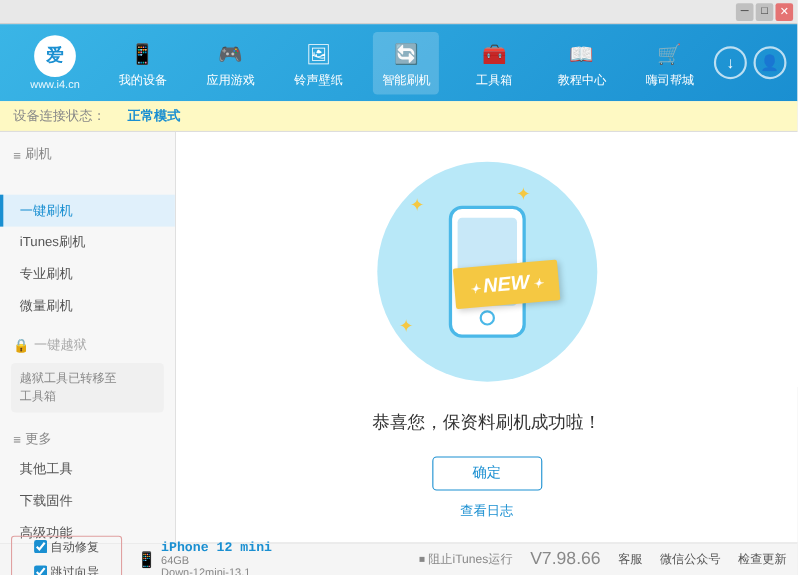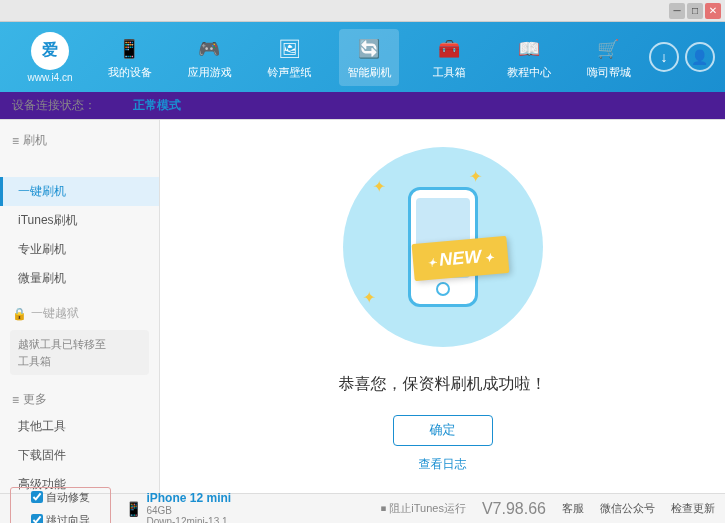--- a/index.html
+++ b/index.html
@@ -69,25 +69,25 @@
     .header-right-btn {
       width: 30px; height: 30px; border-radius: 50%;
       border: 2px solid rgba(255,255,255,0.7);
       display: flex; align-items: center; justify-content: center;
       color: white; cursor: pointer; font-size: 14px;
     }
 
     
     .status-bar {
       height: 28px;
-      background: #4c1d95;
+      background: #fef9c3;
       border-bottom: 1px solid #ddd;
       display: flex; align-items: center;
       padding: 0 12px;
-      font-size: 12px; color: #555; gap: 17px;
+      font-size: 12px; color: #555;
     }
     .status-label { color: #888; }
     .status-value { color: #1a8fd1; font-weight: bold; margin-left: 20px; }
 
     
     .main {
       display: flex;
       height: calc(523px - 22px - 70px - 28px - 30px);
     }
 
@@ -223,21 +223,21 @@
     }
     .checkbox-item {
       display: flex; align-items: center; gap: 3px;
       font-size: 11px; color: #555;
       cursor: pointer;
     }
     .checkbox-item input[type=checkbox] {
       width: 12px; height: 12px; cursor: pointer;
       accent-color: #1a8fd1;
     }
-    .device-name { font-size: 12px; color: #1a8fd1; font-weight: bold; }
+    .device-name { font-size: 12px; color: #1a8fd1; font-weight: bold; font-family: Liberation Mono, monospace; }
     .device-detail { font-size: 10px; color: #888; }
 
     .bottom-right {
       display: flex; align-items: center; gap: 16px;
     }
     .bottom-version { font-size: 16px; color: #888; }
     .bottom-link { font-size: 11px; color: #555; cursor: pointer; }
     .bottom-itunes { font-size: 11px; color: #888; display: flex; align-items: center; gap: 3px; }
 
     

